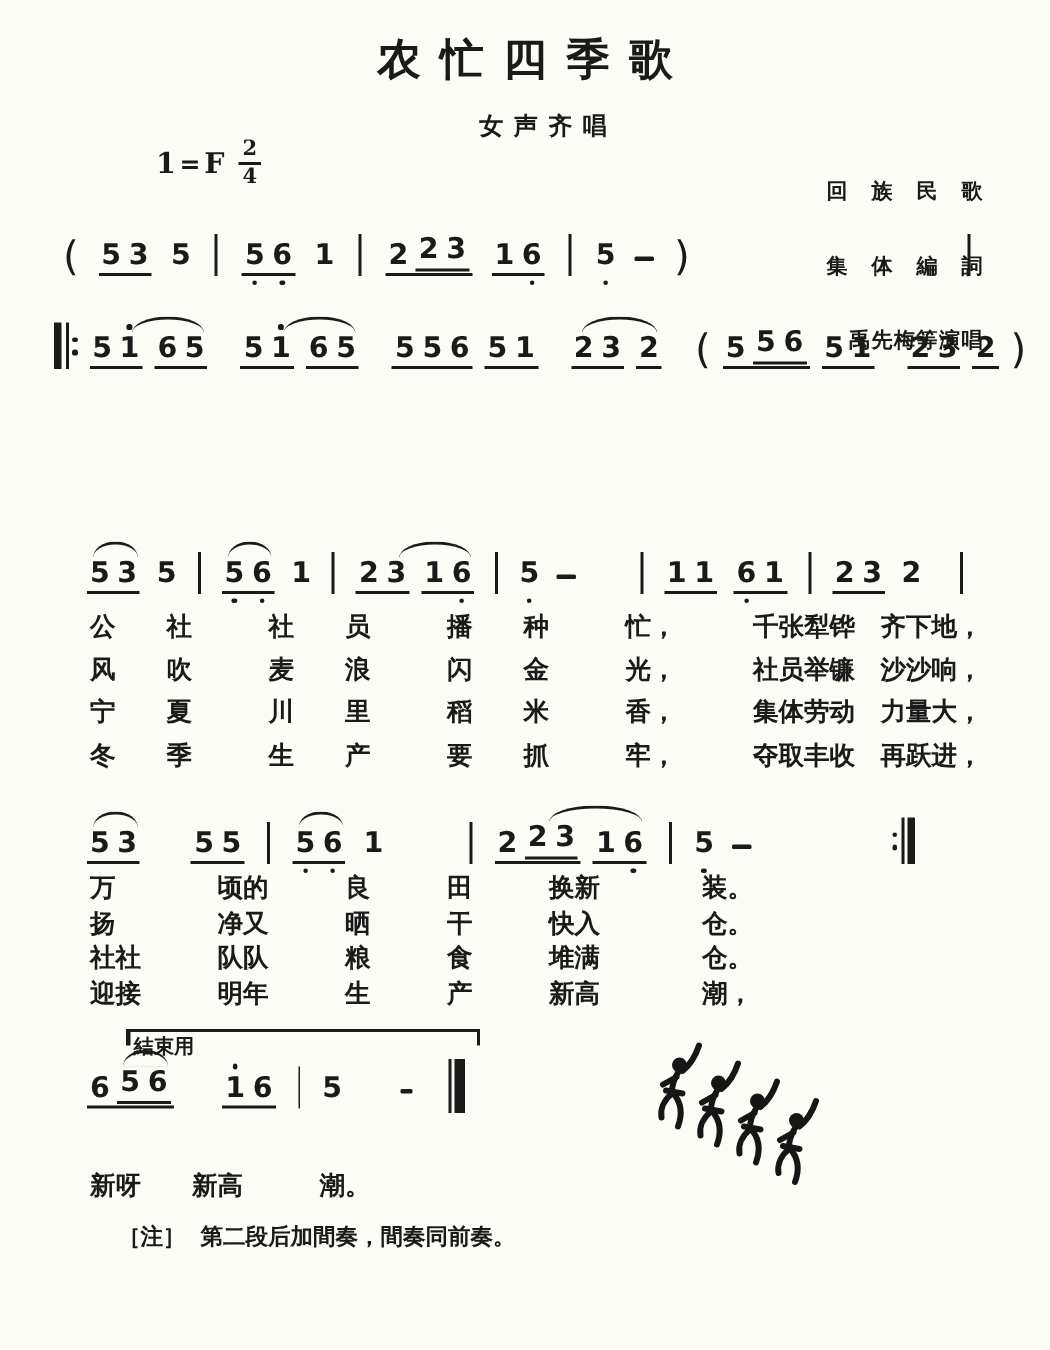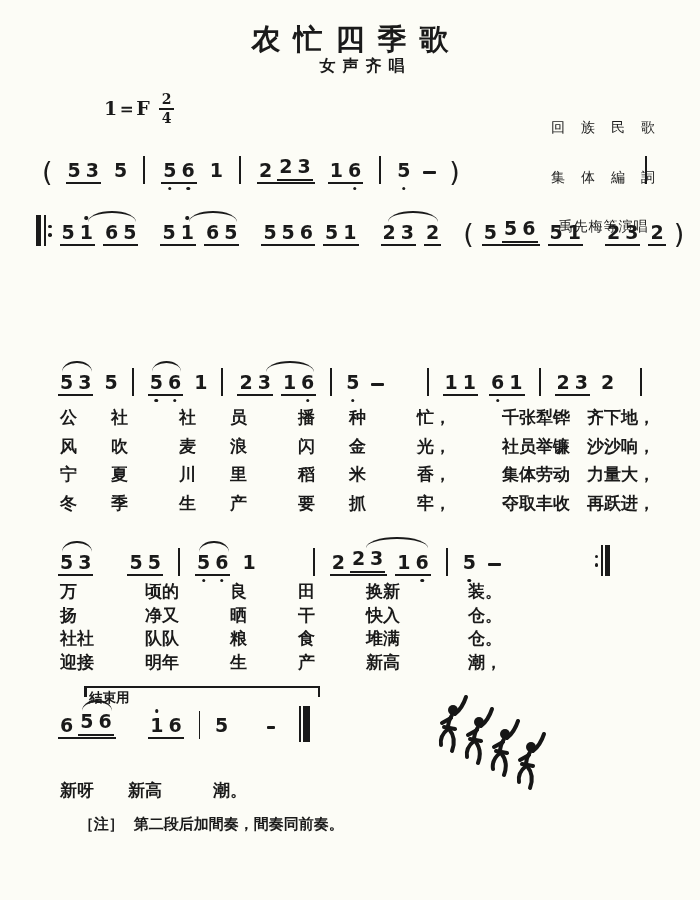--- a/index.html
+++ b/index.html
@@ -5,29 +5,29 @@
   :root{ --ink:#1a1a1a; --red:#c8281e; --paper:#fcfcf6; }
   *{box-sizing:border-box;}
   body{margin:0;background:#fff;}
   .page{position:relative;width:700px;height:900px;background:var(--paper);
         font-family:"Liberation Sans",sans-serif;color:var(--ink);overflow:hidden;}
   .abs{position:absolute;}
 
   
   .title{top:20px;left:0;width:100%;text-align:center;font-size:29px;font-weight:700;
          letter-spacing:13px;text-indent:13px;}
-  .subtitle{top:56px;left:0;width:100%;text-align:center;font-size:16px;font-weight:700;
+  .subtitle{top:74px;left:0;width:100%;text-align:center;font-size:16px;font-weight:700;
             letter-spacing:7px;text-indent:7px;padding-left:24px;}
   .keysig{top:92px;left:104px;display:flex;align-items:center;gap:9px;
           font-family:"DejaVu Serif",serif;font-size:19px;font-weight:700;}
   .frac{display:inline-flex;flex-direction:column;align-items:center;line-height:1;
         font-size:14px;font-weight:700;font-family:"DejaVu Serif",serif;}
   .frac .num{border-bottom:2px solid var(--ink);padding:0 3px 2px;}
   .frac .den{padding-top:1px;}
-  .credits{top:86px;right:44px;text-align:center;font-size:14px;font-weight:400;
+  .credits{top:86px;right:44px;text-align:right;font-size:14px;font-weight:700;
            line-height:16.5px;white-space:pre;letter-spacing:1px;}
 
   
   .mline{position:absolute;display:flex;align-items:flex-end;gap:8px;height:36px;}
   .m1{top:148px;left:42px;right:50px;gap:13px;}
   .m2{top:210px;left:36px;right:40px;}
   .m3{top:360px;left:58px;right:55px;gap:11px;}
   .m4{top:540px;left:58px;width:552px;gap:12px;}
   .m5{top:703px;left:58px;width:252px;gap:12px;}
   .note{position:relative;display:inline-block;min-width:12px;text-align:center;height:21px;

